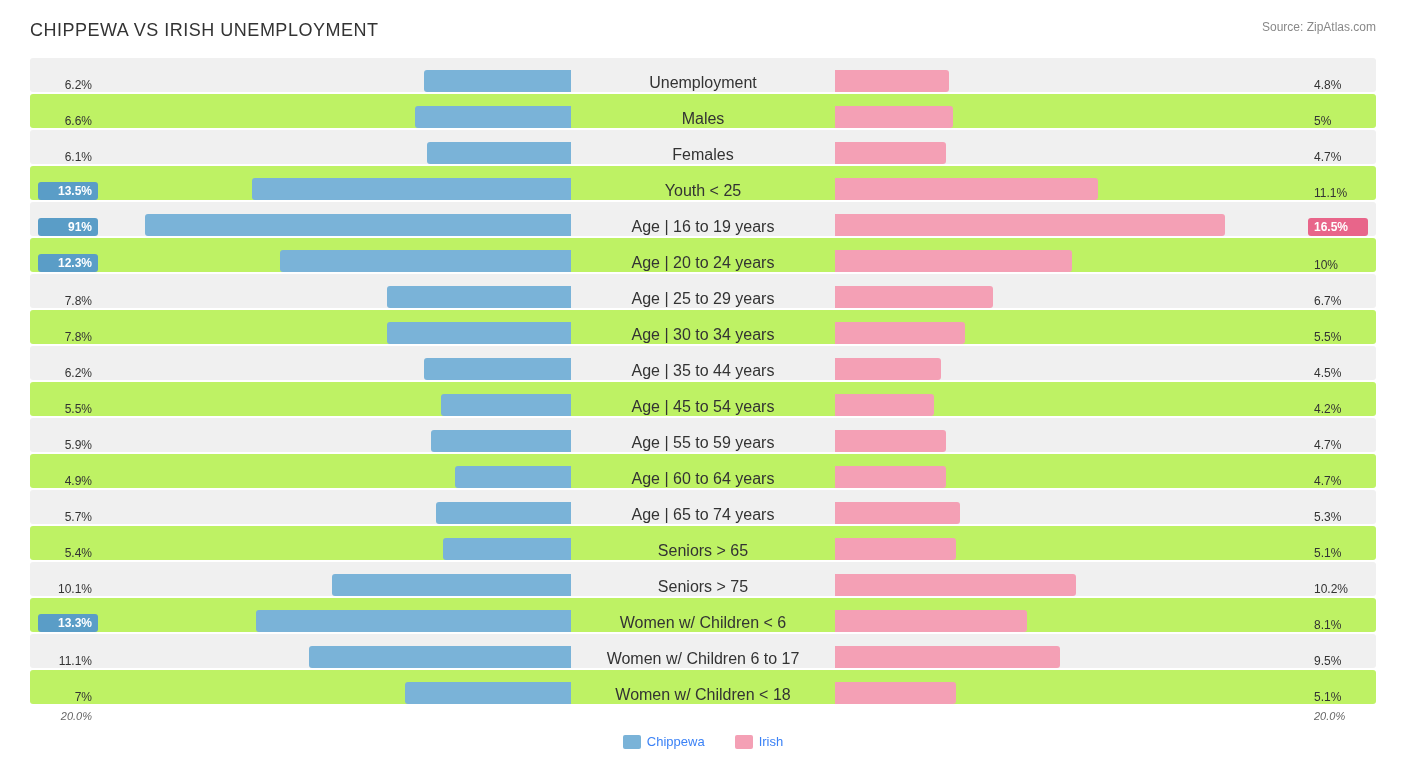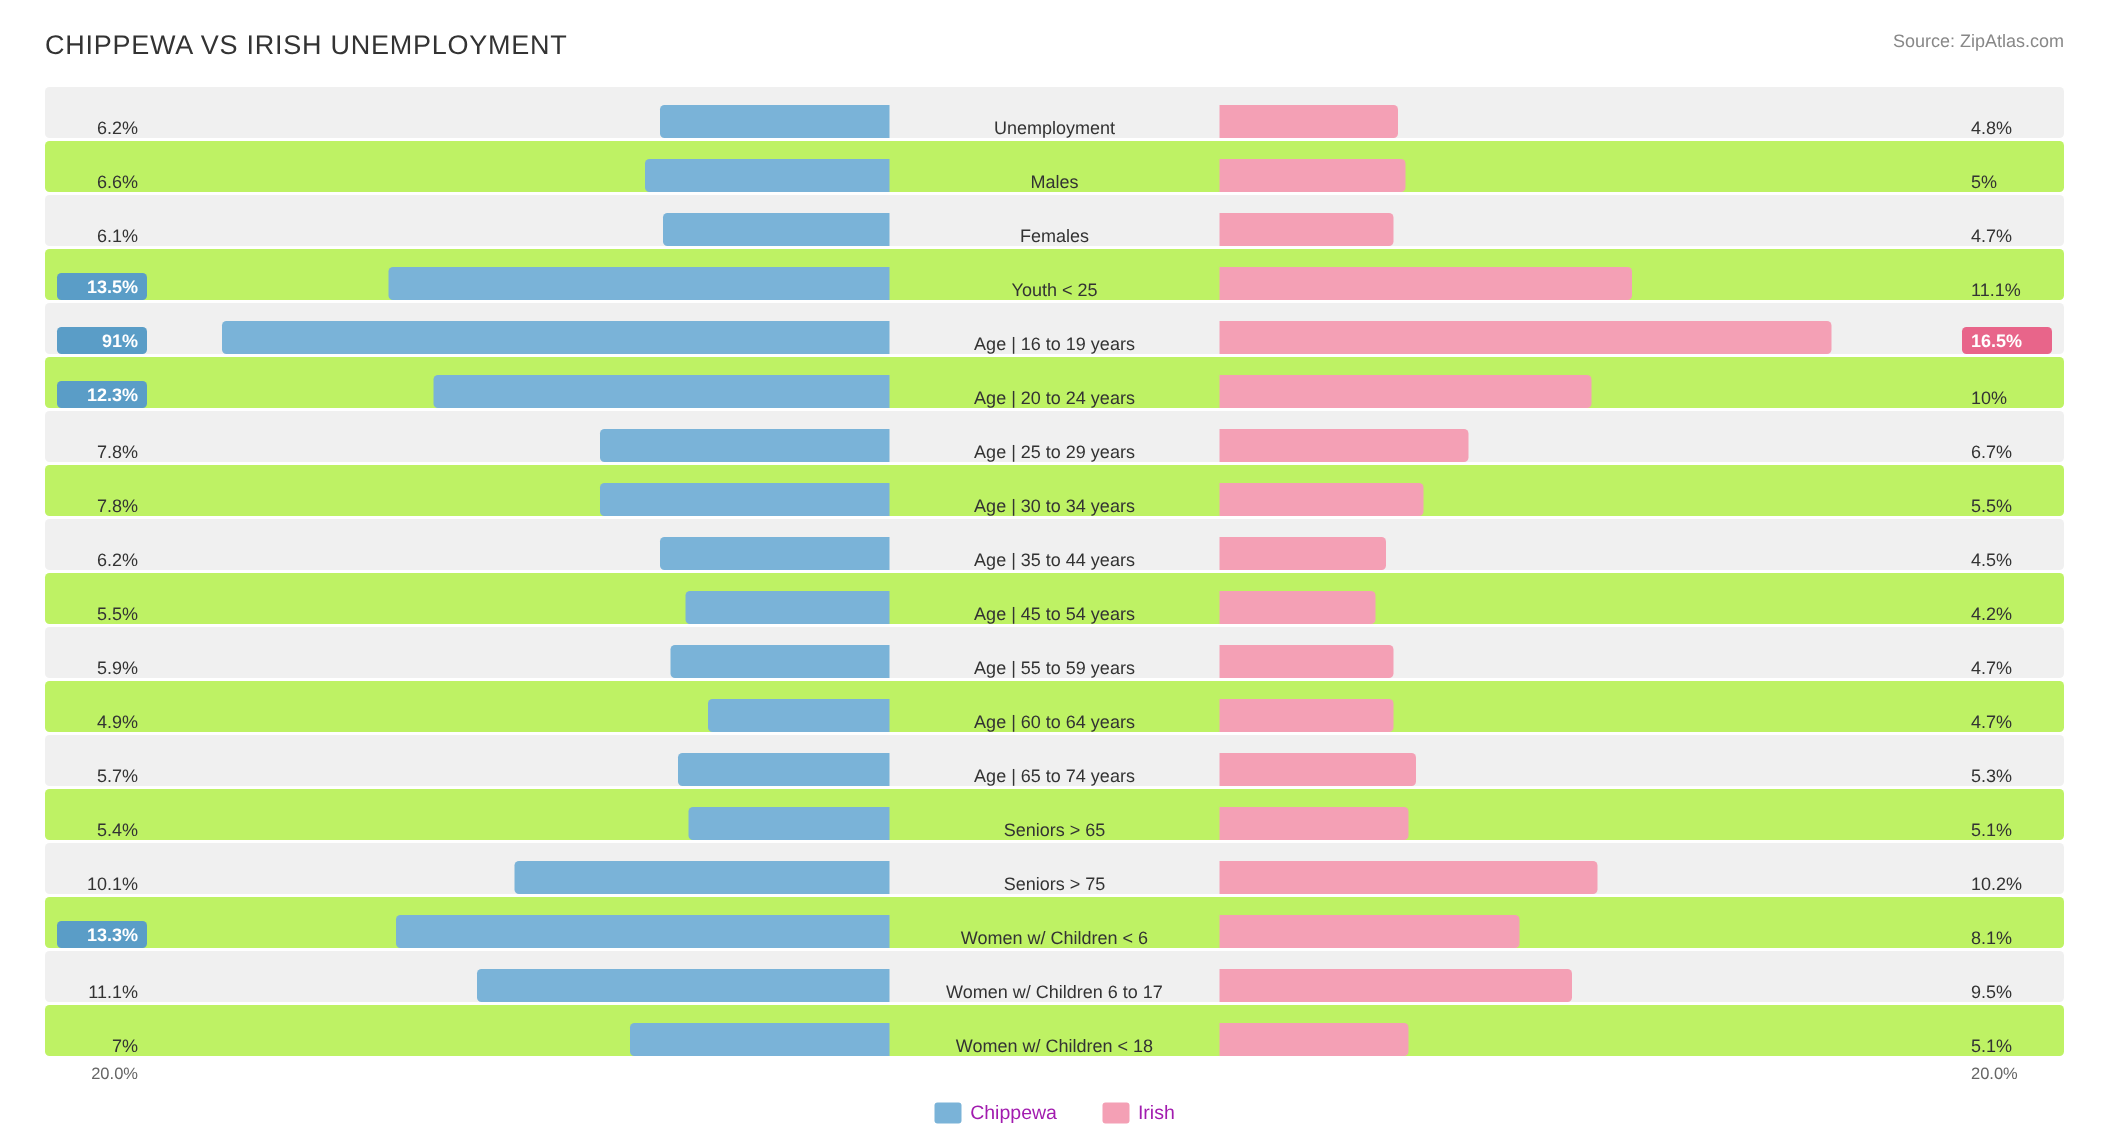--- a/index.html
+++ b/index.html
@@ -69,24 +69,24 @@
     }
     .left-bar {
       height: 22px;
       background: #7ab3d8;
       border-radius: 3px 0 0 3px;
       display: flex;
       align-items: center;
       justify-content: flex-start;
     }
     .center-label {
-      width: 220px;
+      width: 264px;
       flex-shrink: 0;
       text-align: center;
-      font-size: 12px;
+      font-size: 16px;
       color: #333;
       padding: 0 8px;
       z-index: 1;
     }
     .right-bar-container {
       flex: 1;
       display: flex;
       justify-content: flex-start;
       align-items: center;
       height: 22px;
@@ -116,20 +116,21 @@
       color: #fff;
       border-radius: 3px;
       padding: 2px 6px;
       font-weight: bold;
     }
     .axis-row {
       display: flex;
       width: 100%;
       margin-top: 6px;
       padding: 0 8px;
+      font-style: italic;
     }
     .axis-left-label {
       width: 60px;
       text-align: right;
       font-size: 11px;
       color: #666;
       flex-shrink: 0;
       padding-right: 6px;
     }
     .axis-spacer {
@@ -146,21 +147,21 @@
       flex-shrink: 0;
       padding-left: 6px;
     }
     .legend {
       display: flex;
       justify-content: center;
       align-items: center;
       margin-top: 12px;
       gap: 30px;
       font-size: 13px;
-      color: #a21caf;
+      color: #3b82f6;
     }
     .legend-item {
       display: flex;
       align-items: center;
       gap: 6px;
     }
     .legend-box {
       width: 18px;
       height: 14px;
       border-radius: 2px;

